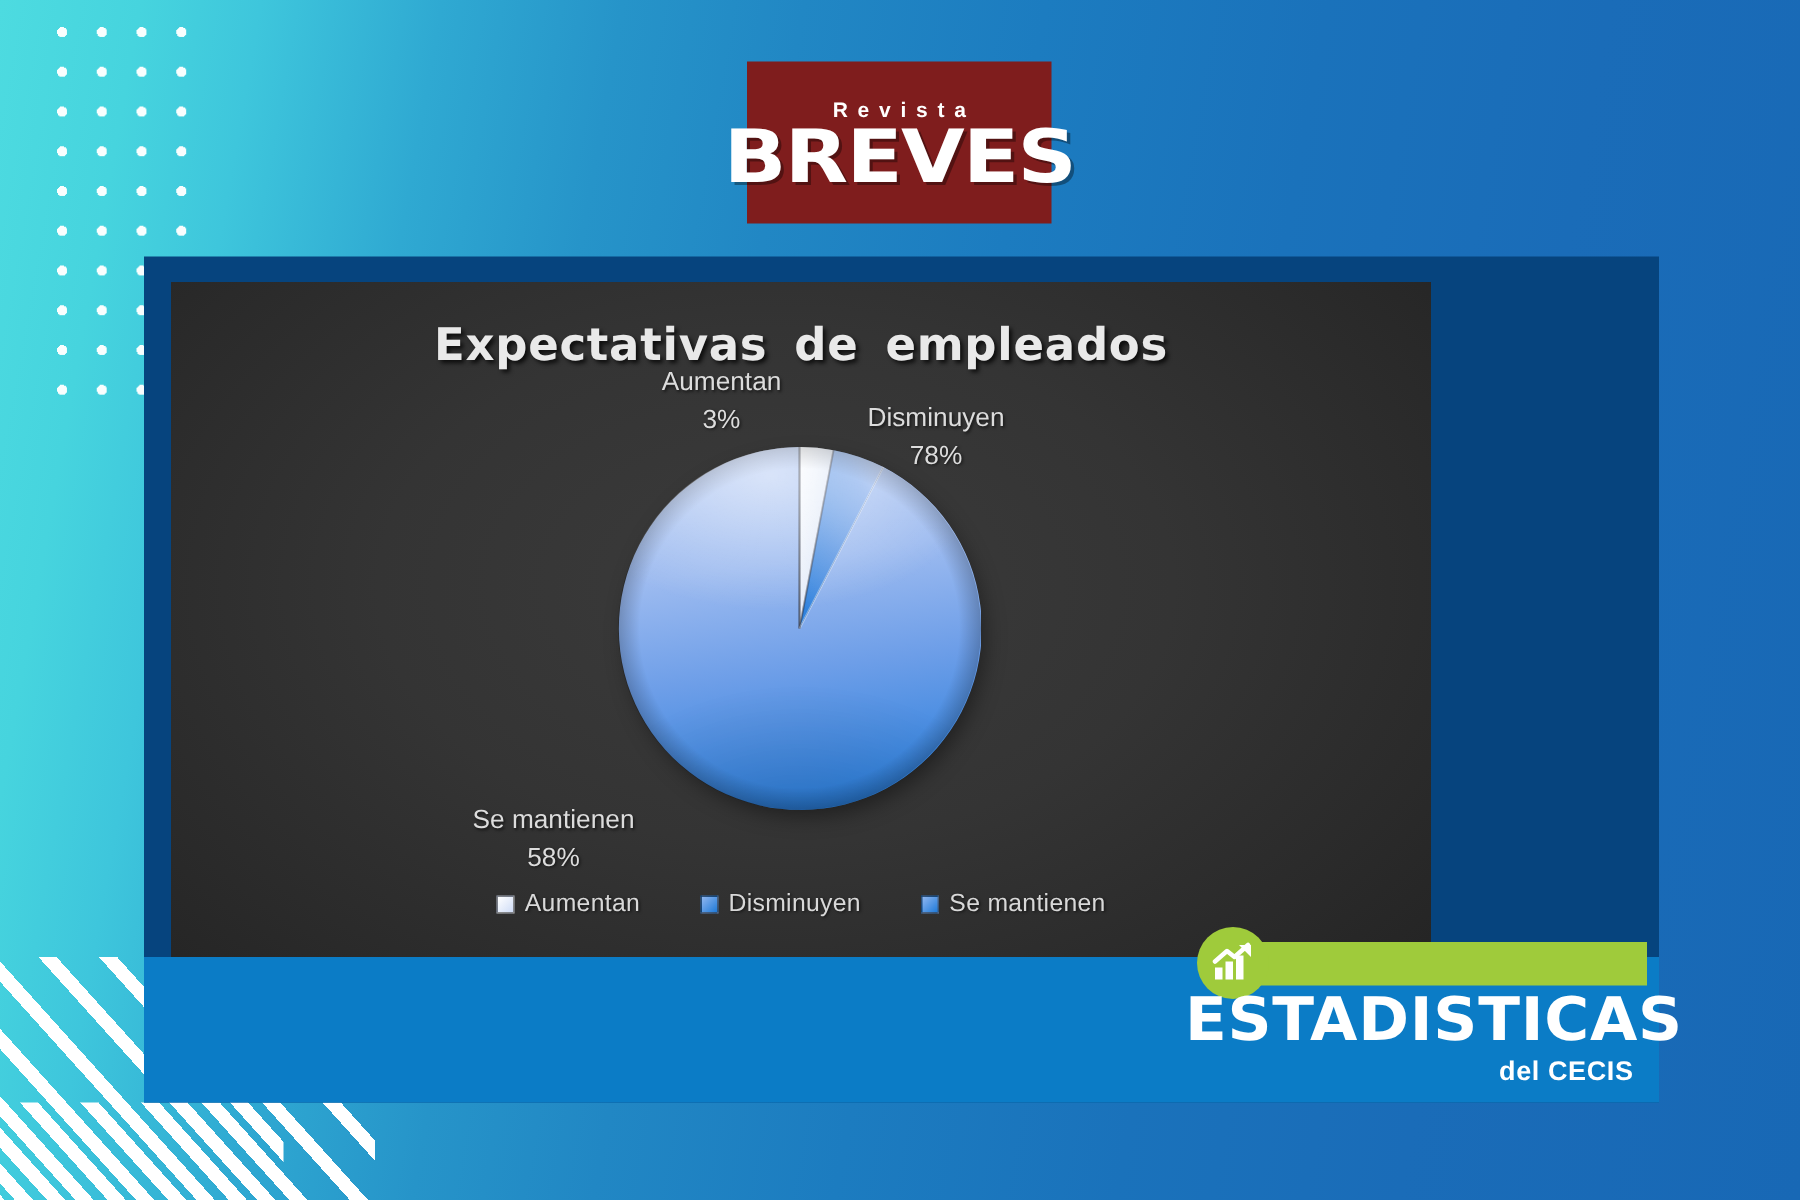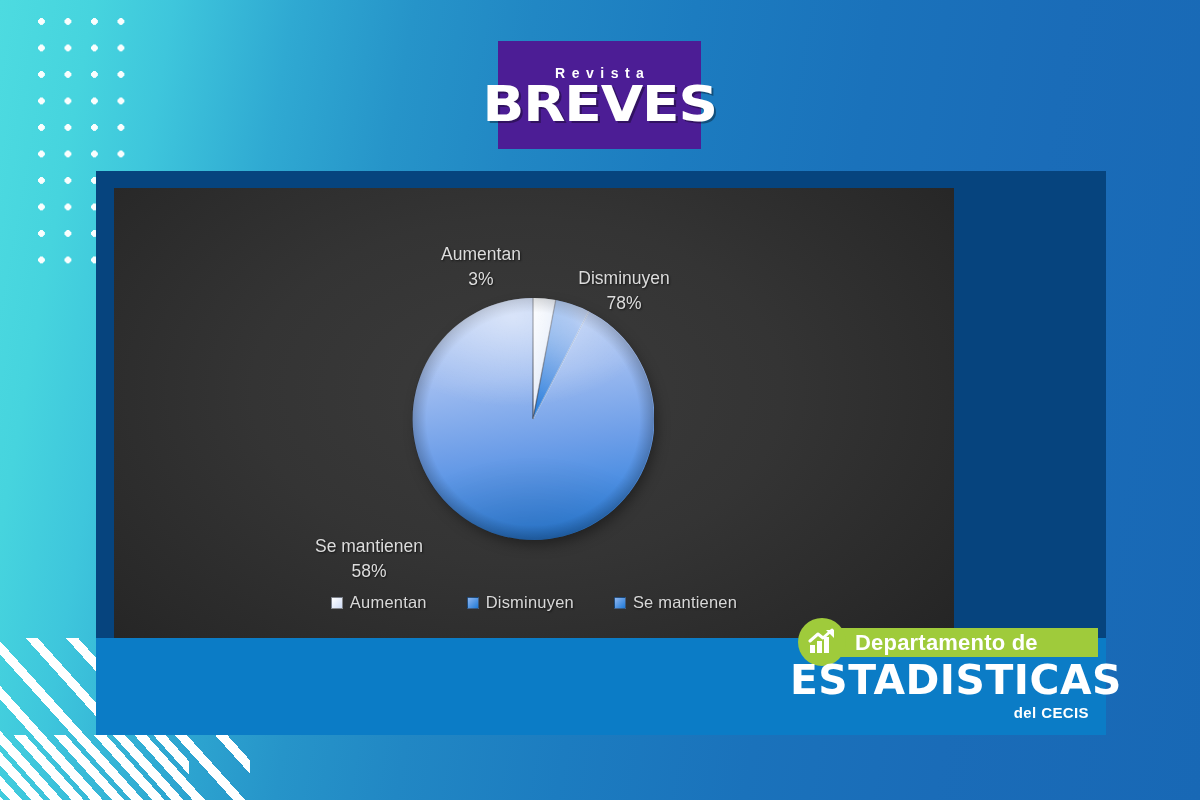--- a/index.html
+++ b/index.html
@@ -34,21 +34,21 @@
     position:absolute; left:0px; top:735px;
     width:250px; height:75px;
     background-image: repeating-linear-gradient(48deg,
         #ffffff 0px, #ffffff 9px, rgba(255,255,255,0) 9px, rgba(255,255,255,0) 30px);
   }
 
   
   #brand-logo {
     position:absolute; left:498px; top:41px;
     width:203px; height:108px;
-    background:#4c1d95;
+    background:#7f1d1d;
     display:flex; flex-direction:column;
     align-items:center; justify-content:center;
     padding-top:4px;
   }
   #brand-kicker {
     color:#ffffff; font-size:14px; font-weight:700;
     letter-spacing:6.5px; text-indent:6.5px;
     line-height:1; margin-bottom:2px;
   }
   #brand-word {
@@ -176,41 +176,42 @@
     width:305px; text-align:center;
     color:#ffffff;
     font-family:"DejaVu Sans", sans-serif;
     font-size:40px; font-weight:700;
     letter-spacing:.5px; line-height:44px;
     transform: scaleX(1.02);
   }
   #dept-line3 {
     position:absolute; left:0; top:88px;
     width:296px; text-align:right;
-    color:#ffffff; font-size:15px; font-weight:700;
+    color:#ffffff; font-size:18px; font-weight:700;
     letter-spacing:.4px;
   }
 </style>
 </head>
 <body>
 
 <div id="dot-grid"></div>
 <div id="stripe-block"></div>
 <div id="stripe-block-2"></div>
 
 <div id="brand-logo">
   <div id="brand-kicker">Revista</div>
   <div id="brand-word">BREVES</div>
 </div>
 
 <div id="slide-frame"></div>
 <div id="footer-band"></div>
 
 <div id="chart-card">
 
+  <div id="chart-title">Expectativas de empleados</div>
 
   <div class="pie-label" id="label-aumentan">
     <span>Aumentan</span><br>
     <span>3%</span>
   </div>
 
   <div class="pie-label" id="label-disminuyen">
     <span>Disminuyen</span><br>
     <span>78%</span>
   </div>
@@ -283,16 +284,15 @@
   <div id="dept-green-bar"></div>
   <div id="dept-icon-circle">
     <svg width="30" height="28" viewBox="0 0 30 28" aria-hidden="true">
       <rect x="3" y="17" width="5" height="8" fill="#ffffff"></rect>
       <rect x="10" y="13" width="5" height="12" fill="#ffffff"></rect>
       <rect x="17" y="9" width="5" height="16" fill="#ffffff"></rect>
       <path d="M3,13 L11,6 L16,10 L25,2" stroke="#ffffff" stroke-width="3" fill="none" stroke-linecap="round" stroke-linejoin="round"></path>
       <path d="M19,2 L27,2 L27,10 Z" fill="#ffffff"></path>
     </svg>
   </div>
-  <div id="dept-line1">Departamento de</div>
   <div id="dept-line2">ESTADISTICAS</div>
   <div id="dept-line3">del CECIS</div>
 </div>
 
 </body></html>

